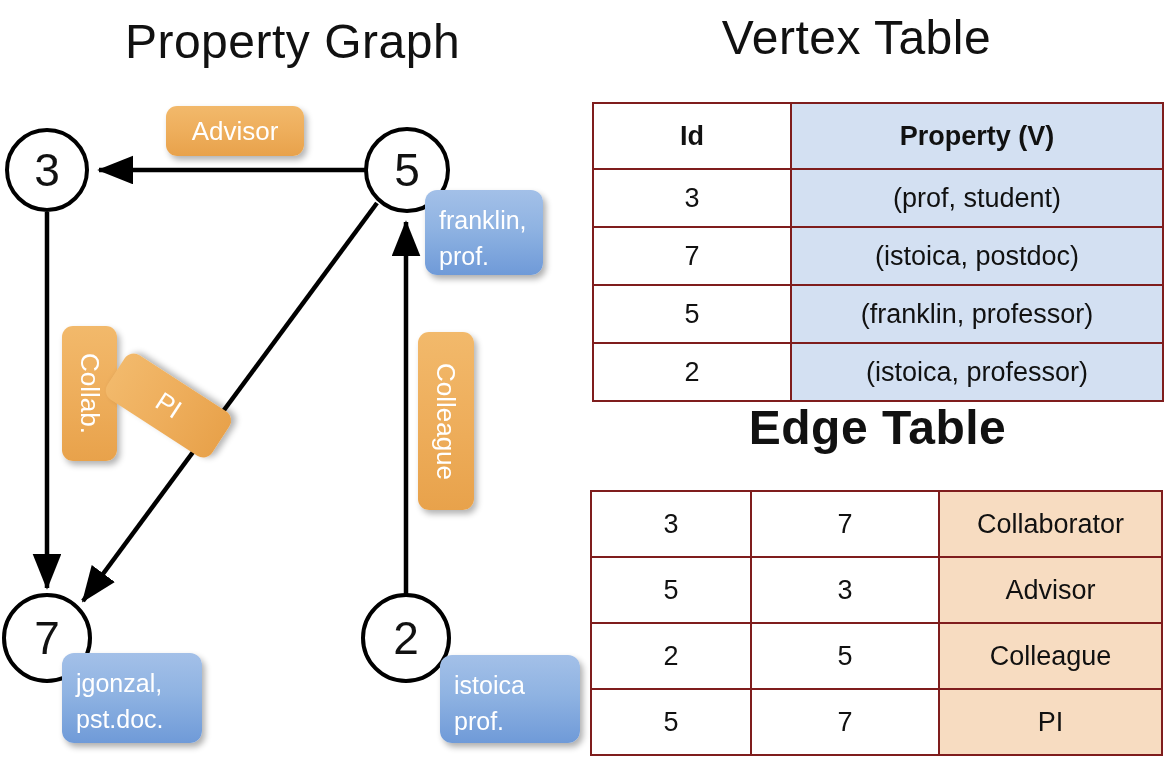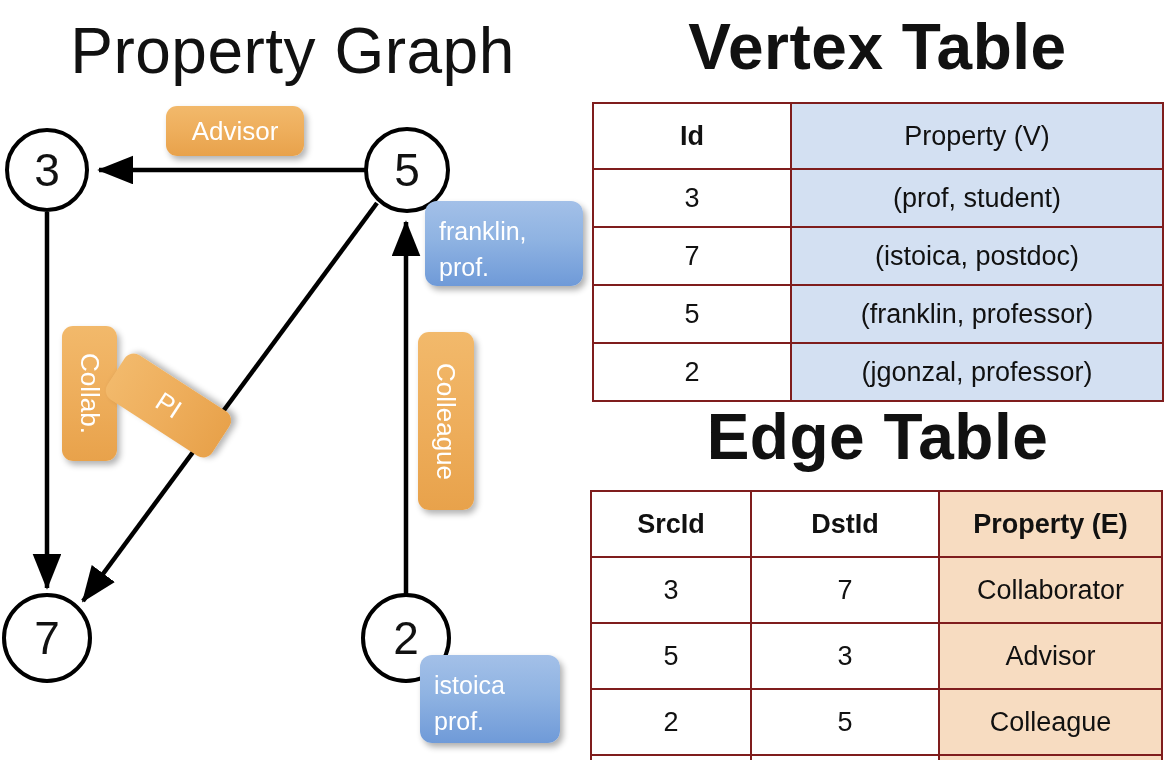--- a/index.html
+++ b/index.html
@@ -14,28 +14,28 @@
     overflow: hidden;
     font-family: "Liberation Sans", sans-serif;
     color: #000;
   }
 
   
   .title {
     position: absolute;
     font-family: "Liberation Sans", sans-serif;
     font-weight: 300;
-    font-size: 64px;
+    font-size: 48px;
     letter-spacing: 0.5px;
     color: #111;
     white-space: nowrap;
     text-align: center;
   }
   #title-property-graph { left: 0;   top: 14px;  width: 585px; }
-  #title-vertex-table   { left: 585px; top: 10px; width: 585px; font-weight: bold; }
+  #title-vertex-table   { left: 564px; top: 10px; width: 585px; }
   #title-edge-table     { left: 585px; top: 400px; width: 585px; font-weight: bold; }
 
   
   #graph-panel {
     position: absolute;
     left: 0; top: 0;
     width: 585px; height: 760px;
   }
   #graph-svg {
     position: absolute;
@@ -168,24 +168,25 @@
     <span>5</span>
   </div>
   <div class="vertex-node" style="left:2px; top:593px; width:90px; height:90px;">
     <span>7</span>
   </div>
   <div class="vertex-node" style="left:361px; top:593px; width:90px; height:90px;">
     <span>2</span>
   </div>
 
 
-  <div class="prop-box" style="left:425px; top:201px; width:158px; height:85px;"><span>franklin,</span><br><span>prof.</span></div>
-
-
-  <div class="prop-box" style="left:420px; top:655px; width:140px; height:88px;"><span>istoica</span><br><span>prof.</span></div>
+  <div class="prop-box" style="left:425px; top:190px; width:118px; height:85px;"><span>franklin,</span><br><span>prof.</span></div>
+
+  <div class="prop-box" style="left:62px; top:653px; width:140px; height:90px;"><span>jgonzal,</span><br><span>pst.doc.</span></div>
+
+  <div class="prop-box" style="left:440px; top:655px; width:140px; height:88px;"><span>istoica</span><br><span>prof.</span></div>
 
   <div class="edge-label" style="left:166px; top:106px; width:138px; height:50px;">
     <span>Advisor</span>
   </div>
 
   <div class="edge-label vertical" style="left:62px; top:326px; width:55px; height:135px;">
     <span>Collab.</span>
   </div>
 
   <div class="edge-label diagonal" style="left:142px; top:343px; width:53px; height:125px;">
@@ -194,48 +195,43 @@
 
   <div class="edge-label vertical" style="left:418px; top:332px; width:56px; height:178px;">
     <span>Colleague</span>
   </div>
 </div>
 
 <table class="data-table" id="vertex-table">
   <tbody>
     <tr>
       <td class="col-id" style="font-weight:700;">Id</td>
-      <td class="col-prop" style="font-weight:400;">Property (V)</td>
+      <td class="col-prop" style="font-weight:700;">Property (V)</td>
     </tr>
     <tr>
       <td class="col-id">3</td>
       <td class="col-prop">(prof, student)</td>
     </tr>
     <tr>
       <td class="col-id">7</td>
       <td class="col-prop">(istoica, postdoc)</td>
     </tr>
     <tr>
       <td class="col-id">5</td>
       <td class="col-prop">(franklin, professor)</td>
     </tr>
     <tr>
       <td class="col-id">2</td>
-      <td class="col-prop">(jgonzal, professor)</td>
+      <td class="col-prop">(istoica, professor)</td>
     </tr>
   </tbody>
 </table>
 
 <table class="data-table" id="edge-table">
   <tbody>
-    <tr>
-      <td class="col-src" style="font-weight:700;">SrcId</td>
-      <td class="col-dst" style="font-weight:700;">DstId</td>
-      <td class="col-prop" style="font-weight:700;">Property (E)</td>
-    </tr>
     <tr>
       <td class="col-src">3</td>
       <td class="col-dst">7</td>
       <td class="col-prop">Collaborator</td>
     </tr>
     <tr>
       <td class="col-src">5</td>
       <td class="col-dst">3</td>
       <td class="col-prop">Advisor</td>
     </tr>

